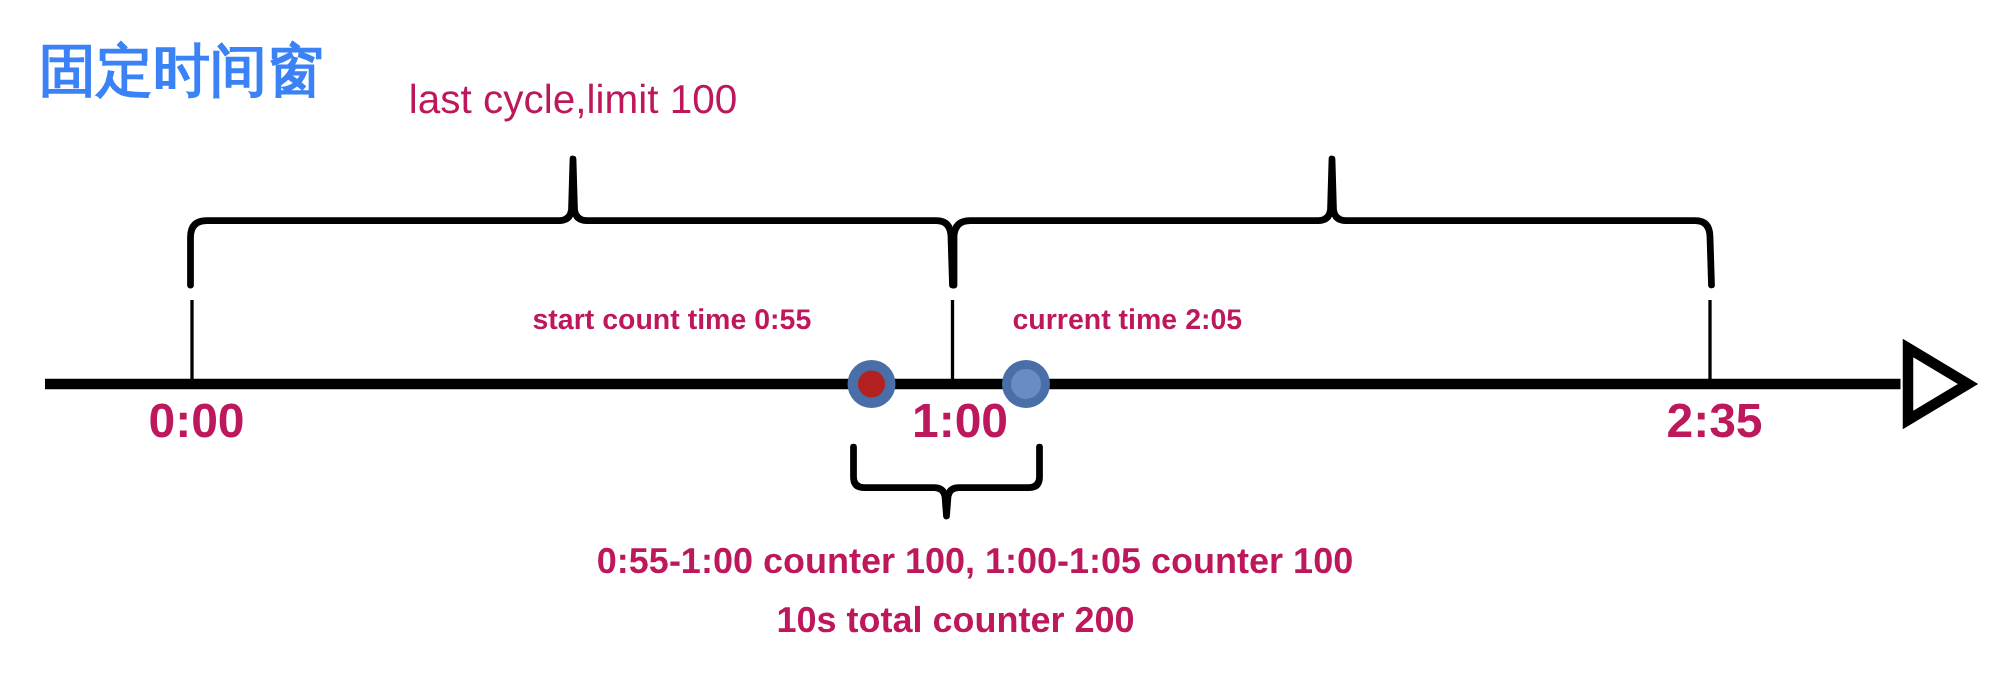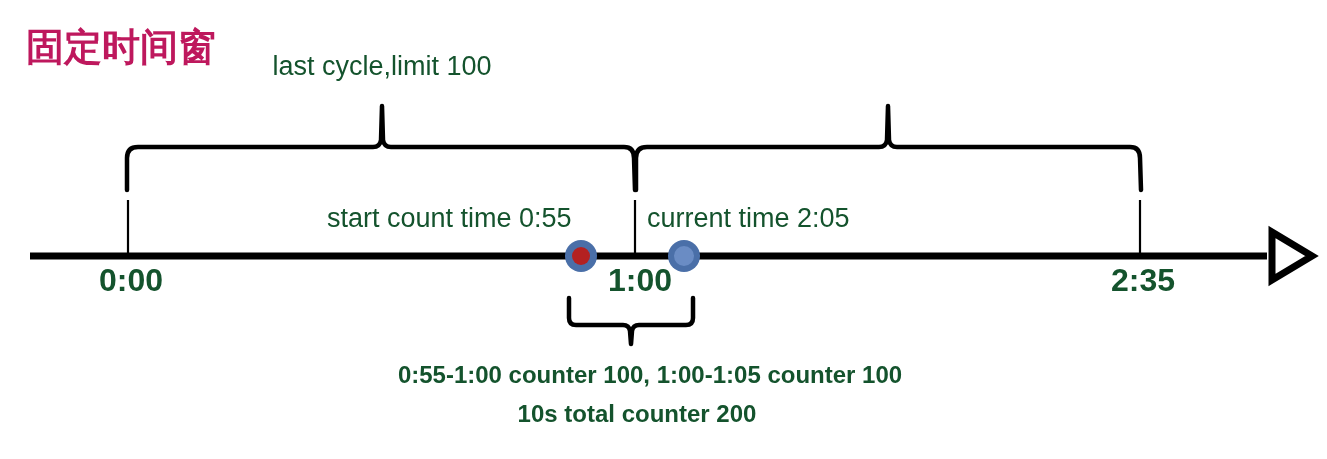--- a/index.html
+++ b/index.html
@@ -19,42 +19,43 @@
   #diagram-svg {
     position: absolute;
     left: 0;
     top: 0;
     width: 1327px;
     height: 459px;
   }
   .txt {
     position: absolute;
     white-space: nowrap;
-    color: #14532d;
+    color: #be185d;
     font-family: "Liberation Sans", "DejaVu Sans", sans-serif;
   }
   #title-text {
     left: 26px;
     top: 22px;
     font-size: 38px;
     font-weight: 700;
-    color: #be185d;
+    color: #3b82f6;
     letter-spacing: 0px;
   }
   .label-cycle {
     font-size: 27px;
     font-weight: 400;
     text-align: center;
     transform: translateX(-50%);
   }
   #label-last-cycle  { left: 382px; top: 51px; }
   #label-current-cycle { left: 878px; top: 51px; }
   .label-time {
-    font-size: 27px;
-    font-weight: 400;
+    font-size: 19px;
+    font-weight: 700;
+    margin-left: 28px;
   }
   #label-start-count { left: 327px; top: 203px; }
   #label-current-time { left: 647px; top: 203px; }
   .tick-label {
     font-size: 32px;
     font-weight: 700;
     transform: translateX(-50%);
     text-align: center;
   }
   #tick-label-0 { left: 131px; top: 262px; }

